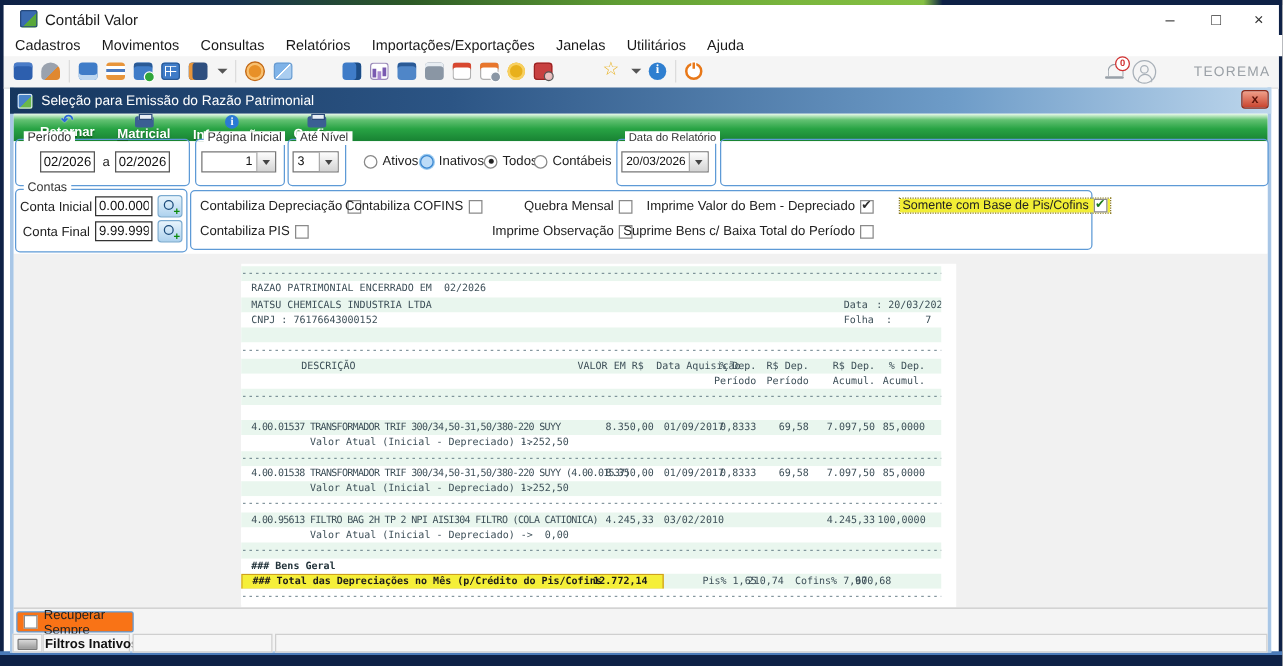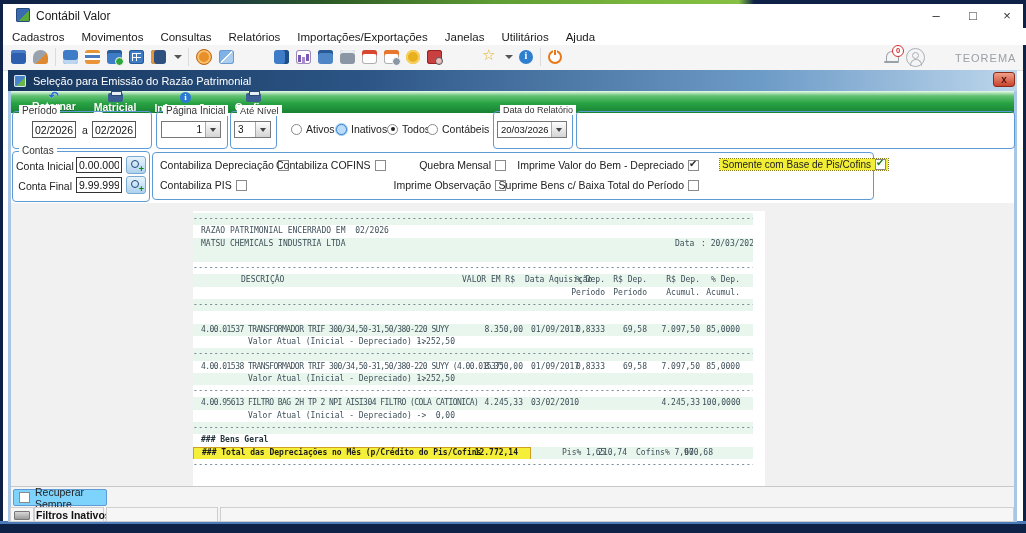--- a/index.html
+++ b/index.html
@@ -137,21 +137,21 @@
   .bold{font-weight:bold;color:#22323a;}
   .hlbox{left:0;top:0;width:336px;height:11px;background:#f5ef39;border:1px solid #cf9f1f;}
   .hll{left:8px;top:-1px;font-weight:bold;color:#1a1a1a;}
   .hlv{left:240px;top:-1px;width:84px;text-align:right;font-weight:bold;color:#1a1a1a;}
   .pis{left:369px;}
   .pisv{left:380px;width:54px;text-align:right;}
   .cof{left:443px;}
   .cofv{left:470px;width:50px;text-align:right;}
   
   #bottomstrip{left:11px;top:486px;width:1003px;height:35px;background:#f4f4f4;border-top:1px solid #c8c8c8;box-sizing:border-box;}
-  #recupbox{left:13px;top:489px;width:94px;height:17px;border:1px solid #5e9ad6;border-radius:2px;background:#7dd3fc;display:flex;align-items:center;gap:5px;padding-left:5px;box-sizing:border-box;font-size:10.5px;color:#222;}
+  #recupbox{left:13px;top:489px;width:94px;height:17px;border:1px solid #5e9ad6;border-radius:2px;background:#f97316;display:flex;align-items:center;gap:5px;padding-left:5px;box-sizing:border-box;font-size:10.5px;color:#222;}
   .scell{position:absolute;top:507px;height:15px;background:#f6f6f6;border:1px solid #cfcfcf;box-sizing:border-box;}
   #statusicon{left:14px;top:511px;width:14px;height:7px;background:linear-gradient(#d8d8d8,#9a9a9a);border:1px solid #777;border-radius:1px;}
   #filtros{left:36px;top:509px;font-size:10.5px;font-weight:bold;color:#111;}
 </style>
 </head>
 <body>
 
 <div id="root">
 
   <div class="abs" id="topstrip"></div>
@@ -341,20 +341,21 @@
   <div class="cbitem yellow green on" style="left:720px;top:159px;">
     <span>Somente com Base de Pis/Cofins</span>
       <span class="cbx"></span>
   </div>
 
   <div class="abs" id="viewer">
     <div id="report-page">
         <div class="rline g"><span class="rs dash">------------------------------------------------------------------------------------------------------------------------------------------------------</span></div>
         <div class="rline w"><span class="rs cdesc0">RAZAO PATRIMONIAL ENCERRADO EM  02/2026</span></div>
         <div class="rline g"><span class="rs cdesc0">MATSU CHEMICALS INDUSTRIA LTDA</span><span class="rs cmetal">Data</span><span class="rs cmetav">: 20/03/2026</span></div>
+        <div class="rline w"><span class="rs cdesc0">CNPJ : 76176643000152</span><span class="rs cmetal">Folha  :</span><span class="rs cfolv">7</span></div>
         <div class="rline g"></div>
         <div class="rline w"><span class="rs dash">------------------------------------------------------------------------------------------------------------------------------------------------------</span></div>
         <div class="rline g"><span class="rs hdesc">DESCRIÇÃO</span><span class="rs hvalor">VALOR EM R$</span><span class="rs hdata">Data Aquisição</span><span class="rs hpdep">% Dep.</span><span class="rs hdep1">R$ Dep.</span><span class="rs hdep2">R$ Dep.</span><span class="rs hpac">% Dep.</span></div>
         <div class="rline w"><span class="rs p1">Período</span><span class="rs p2">Período</span><span class="rs a1">Acumul.</span><span class="rs a2">Acumul.</span></div>
         <div class="rline g"><span class="rs dash">------------------------------------------------------------------------------------------------------------------------------------------------------</span></div>
         <div class="rline w"></div>
         <div class="rline g"><span class="rs cdesc">4.00.01537 TRANSFORMADOR TRIF 300/34,50-31,50/380-220 SUYY</span><span class="rs cvalor">8.350,00</span><span class="rs cdata">01/09/2017</span><span class="rs cpdep">0,8333</span><span class="rs cdep1">69,58</span><span class="rs cdep2">7.097,50</span><span class="rs cpac">85,0000</span></div>
         <div class="rline w"><span class="rs cval">Valor Atual (Inicial - Depreciado) -&gt;</span><span class="rs cvav">1.252,50</span></div>
         <div class="rline g"><span class="rs dash">------------------------------------------------------------------------------------------------------------------------------------------------------</span></div>
         <div class="rline w"><span class="rs cdesc">4.00.01538 TRANSFORMADOR TRIF 300/34,50-31,50/380-220 SUYY (4.00.01537)</span><span class="rs cvalor">8.350,00</span><span class="rs cdata">01/09/2017</span><span class="rs cpdep">0,8333</span><span class="rs cdep1">69,58</span><span class="rs cdep2">7.097,50</span><span class="rs cpac">85,0000</span></div>

